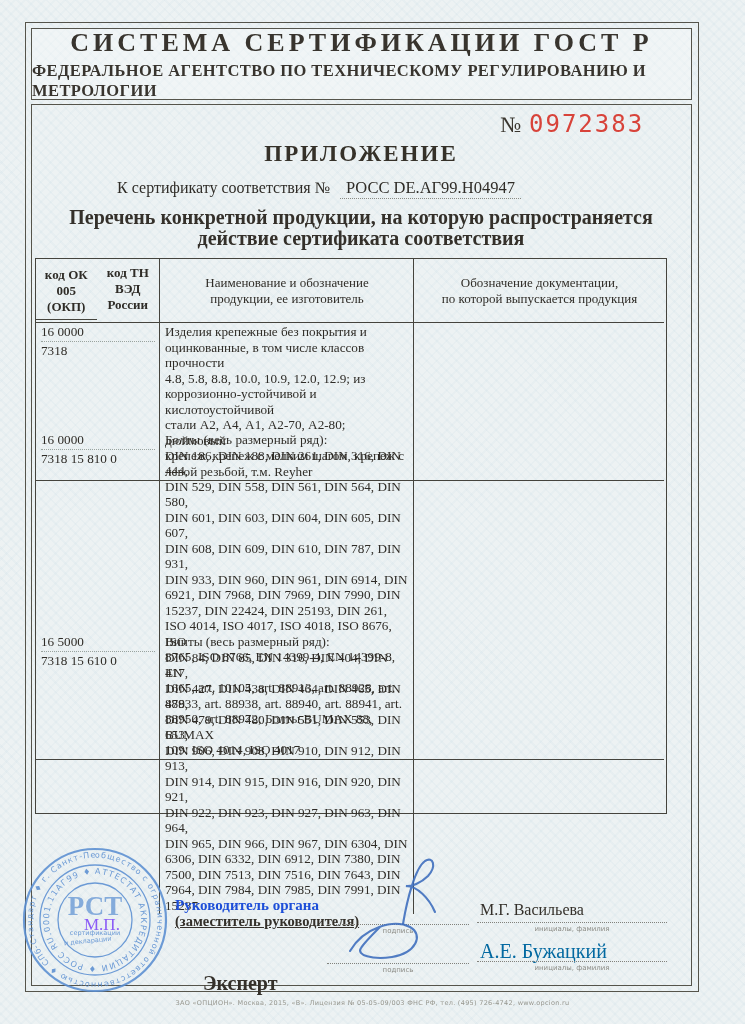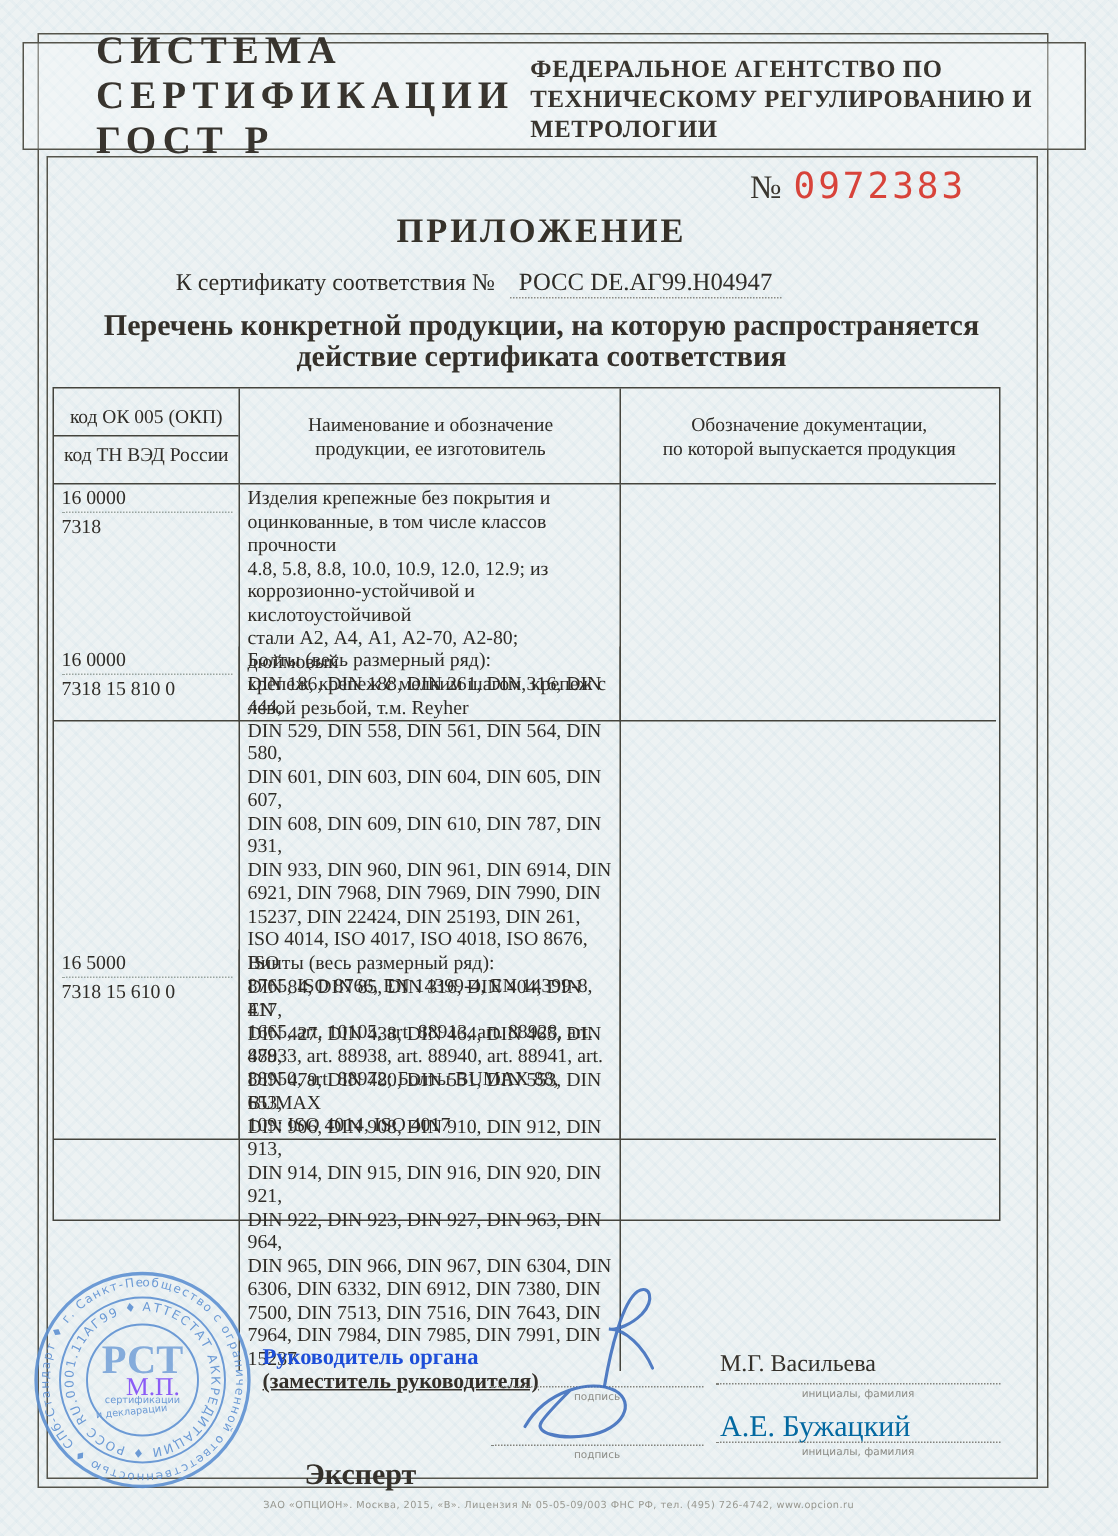--- a/index.html
+++ b/index.html
@@ -8,22 +8,22 @@
     background-color:#edf2f3;
     background-image:
       repeating-linear-gradient(45deg, rgba(130,180,205,0.06) 0 2px, transparent 2px 7px),
       repeating-linear-gradient(-45deg, rgba(130,180,205,0.05) 0 2px, transparent 2px 7px);
     font-family:"Liberation Serif", serif;
     color:#2f2c27;
   }
   .abs{position:absolute;}
   
   .outer-frame{left:25px;top:22px;width:672px;height:968px;border:1.6px solid #55544b;}
-  .header-box{left:15px;top:28px;width:659px;height:70px;border:1.5px solid #55544b;
-    display:flex;flex-direction:row;align-items:center;justify-content:center;background:rgba(250,253,253,0.35);padding-left:48px;}
+  .header-box{left:31px;top:28px;width:659px;height:70px;border:1.5px solid #55544b;
+    display:flex;flex-direction:column;align-items:center;justify-content:center;background:rgba(250,253,253,0.35);}
   .content-box{left:31px;top:104px;width:659px;height:880px;border:1.5px solid #55544b;}
   .sys-title{font-weight:bold;font-size:26px;letter-spacing:4px;color:#38342e;}
   .agency{font-weight:bold;font-size:16.5px;letter-spacing:0.4px;margin-top:3px;color:#38342e;}
   
   .form-number{left:500px;top:110px;display:flex;align-items:baseline;gap:8px;}
   .form-number .pref{font-size:22px;color:#3a362f;}
   .form-number .digits{font-family:"DejaVu Sans Mono", monospace;font-size:24px;letter-spacing:2px;font-weight:normal;}
   .doc-title{left:25px;top:141px;width:672px;text-align:center;font-weight:bold;font-size:23px;letter-spacing:2px;color:#353129;}
   .cert-line{left:25px;top:178px;width:588px;text-align:center;font-size:16px;}
   .cert-line .val{margin-left:10px;border-bottom:1px dotted #8a8a84;padding:0 6px 1px 6px;font-size:16.5px;}
@@ -31,21 +31,21 @@
   
   .ptable{left:35px;top:258px;width:630px;border:1.5px solid #45443d;background:transparent;}
   .trow{display:grid;grid-template-columns:124px 254px 250px;}
   .cell{border-right:1.2px solid #45443d;border-bottom:1.2px solid #45443d;box-sizing:border-box;
     font-size:13.2px;line-height:15.5px;padding:1px 4px 1px 5px;}
   .cell:last-child{border-right:none;}
   .lastrow .cell{border-bottom:none;}
   .head-row .cell{display:flex;align-items:center;justify-content:center;text-align:center;white-space:pre-line;font-size:13px;line-height:16px;}
   .head-row{height:64px;}
   .r1{height:108px;} .r2{height:202px;} .r3{height:180px;}
-  .codes-head{flex-direction:column;justify-content:space-between;padding:0;}
+  .codes-head{flex-direction:row;justify-content:space-between;padding:0;font-weight:bold;}
   .codes-head .ct{width:100%;padding:6px 2px 4px 2px;border-bottom:1.1px solid #45443d;box-sizing:border-box;}
   .codes-head .cb{width:100%;padding:4px 2px 7px 2px;}
   .code-okp{border-bottom:1px dotted #9aa49f;padding-bottom:1px;margin-bottom:1px;}
   .prod-text{white-space:pre-line;}
   
   .role1{left:175px;top:897px;font-weight:bold;font-size:15px;color:#1d4ed8;text-align:center;}
   .role1b{left:175px;top:913px;font-weight:bold;font-size:14.5px;text-decoration:underline;color:#34302a;}
   .role2{left:175px;top:972px;font-weight:bold;font-size:20px;color:#34302a;margin-left:28px;}
   .sigline{border-bottom:1.1px dotted #82827c;height:0;}
   .sigline1{left:327px;top:924px;width:142px;}

